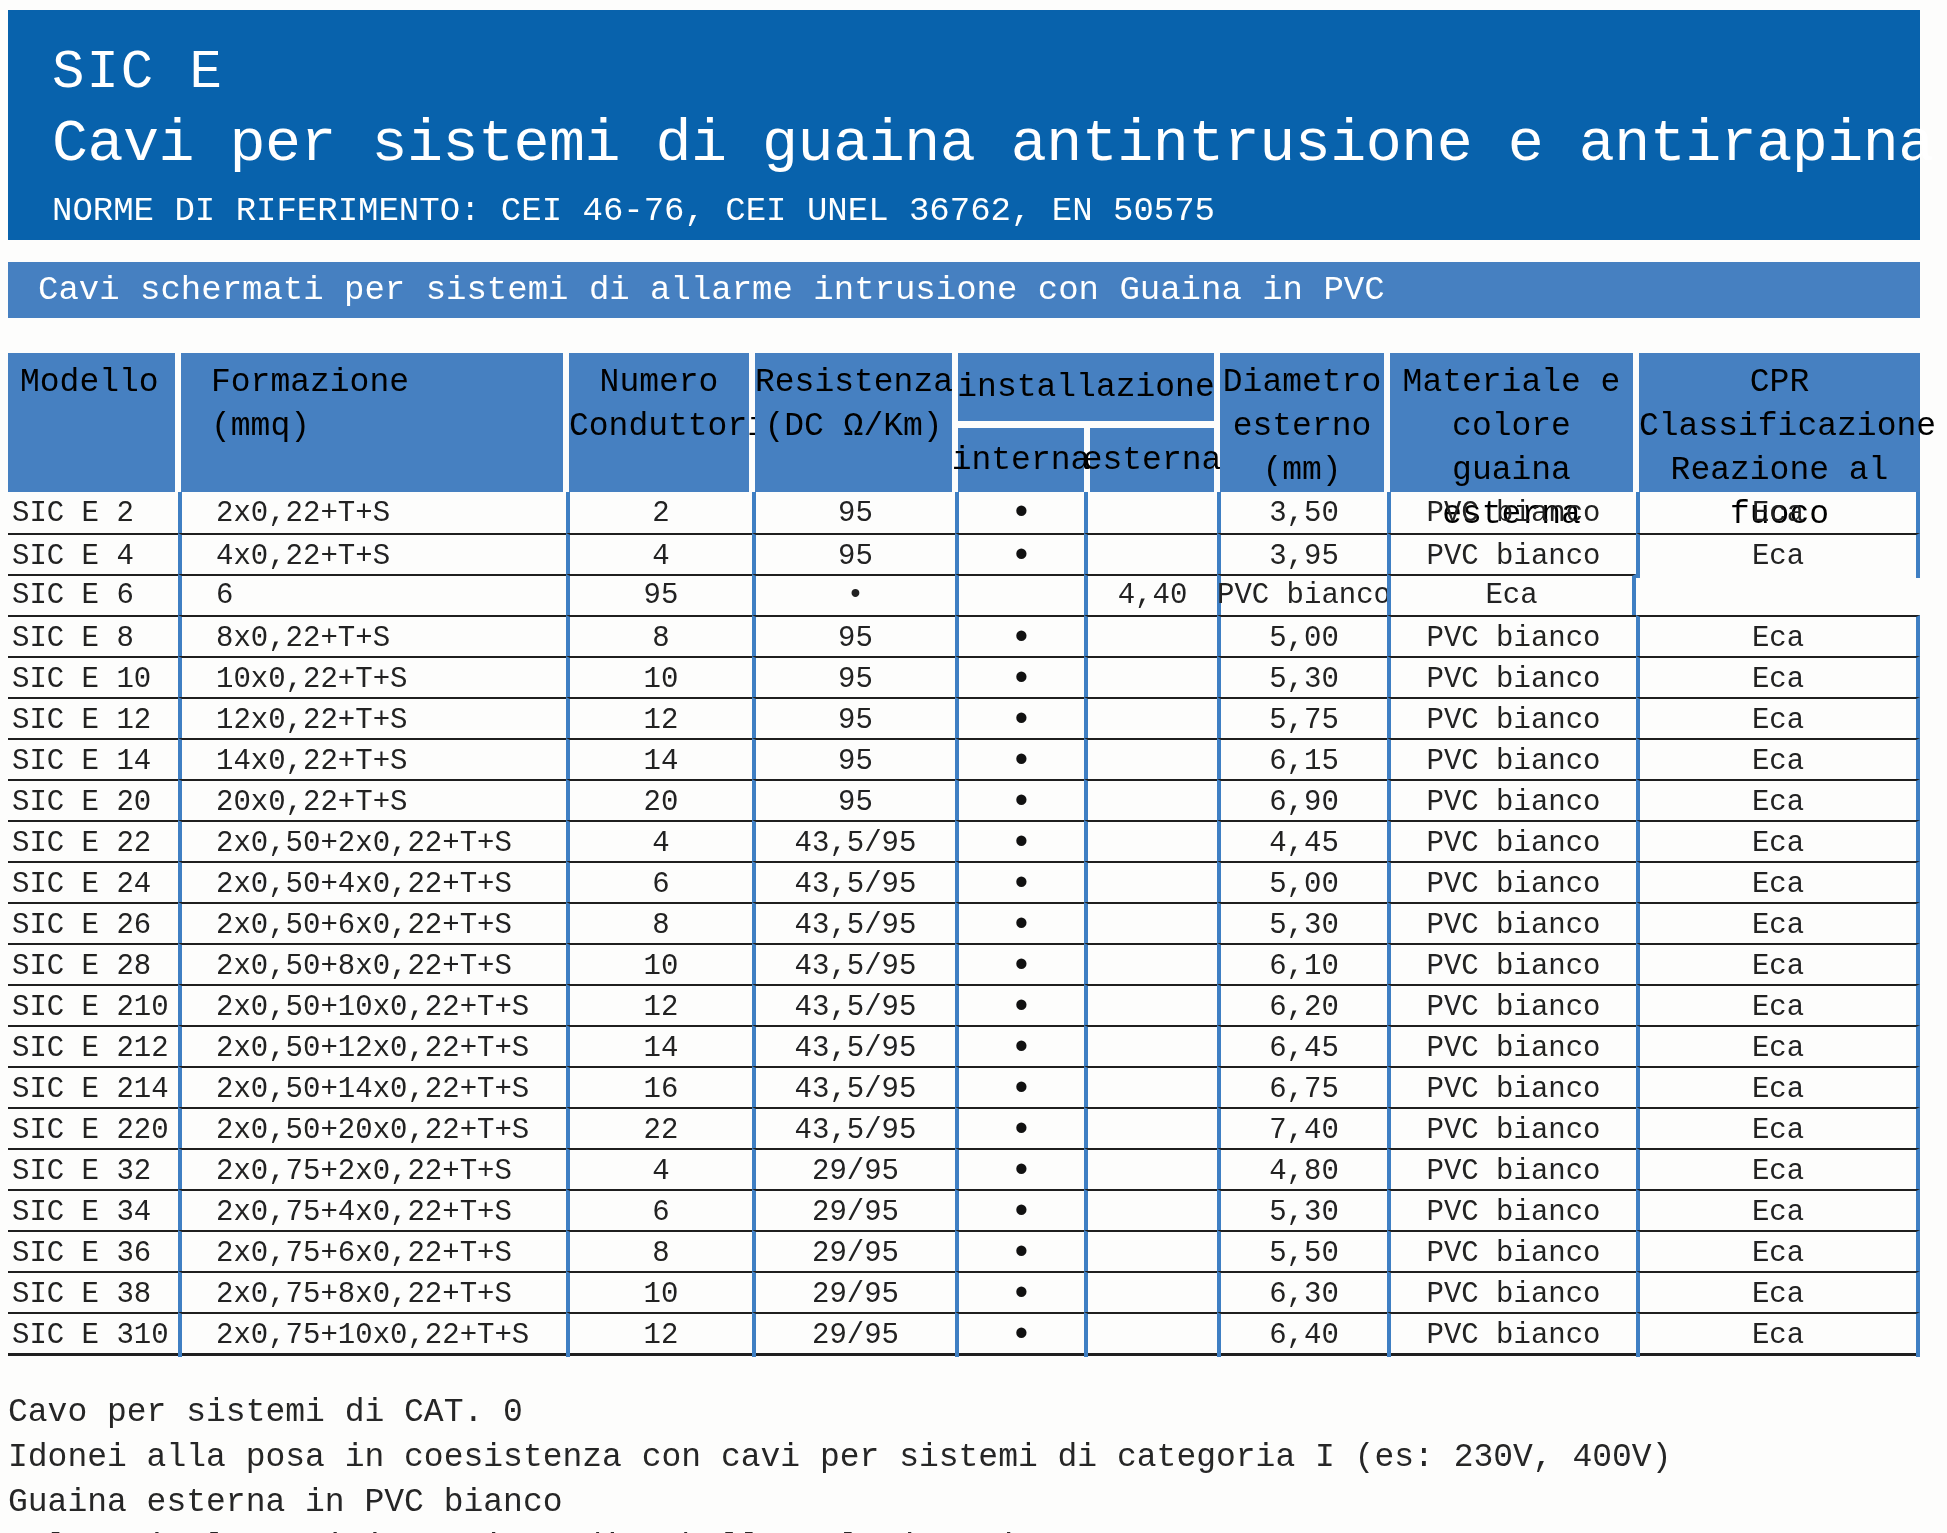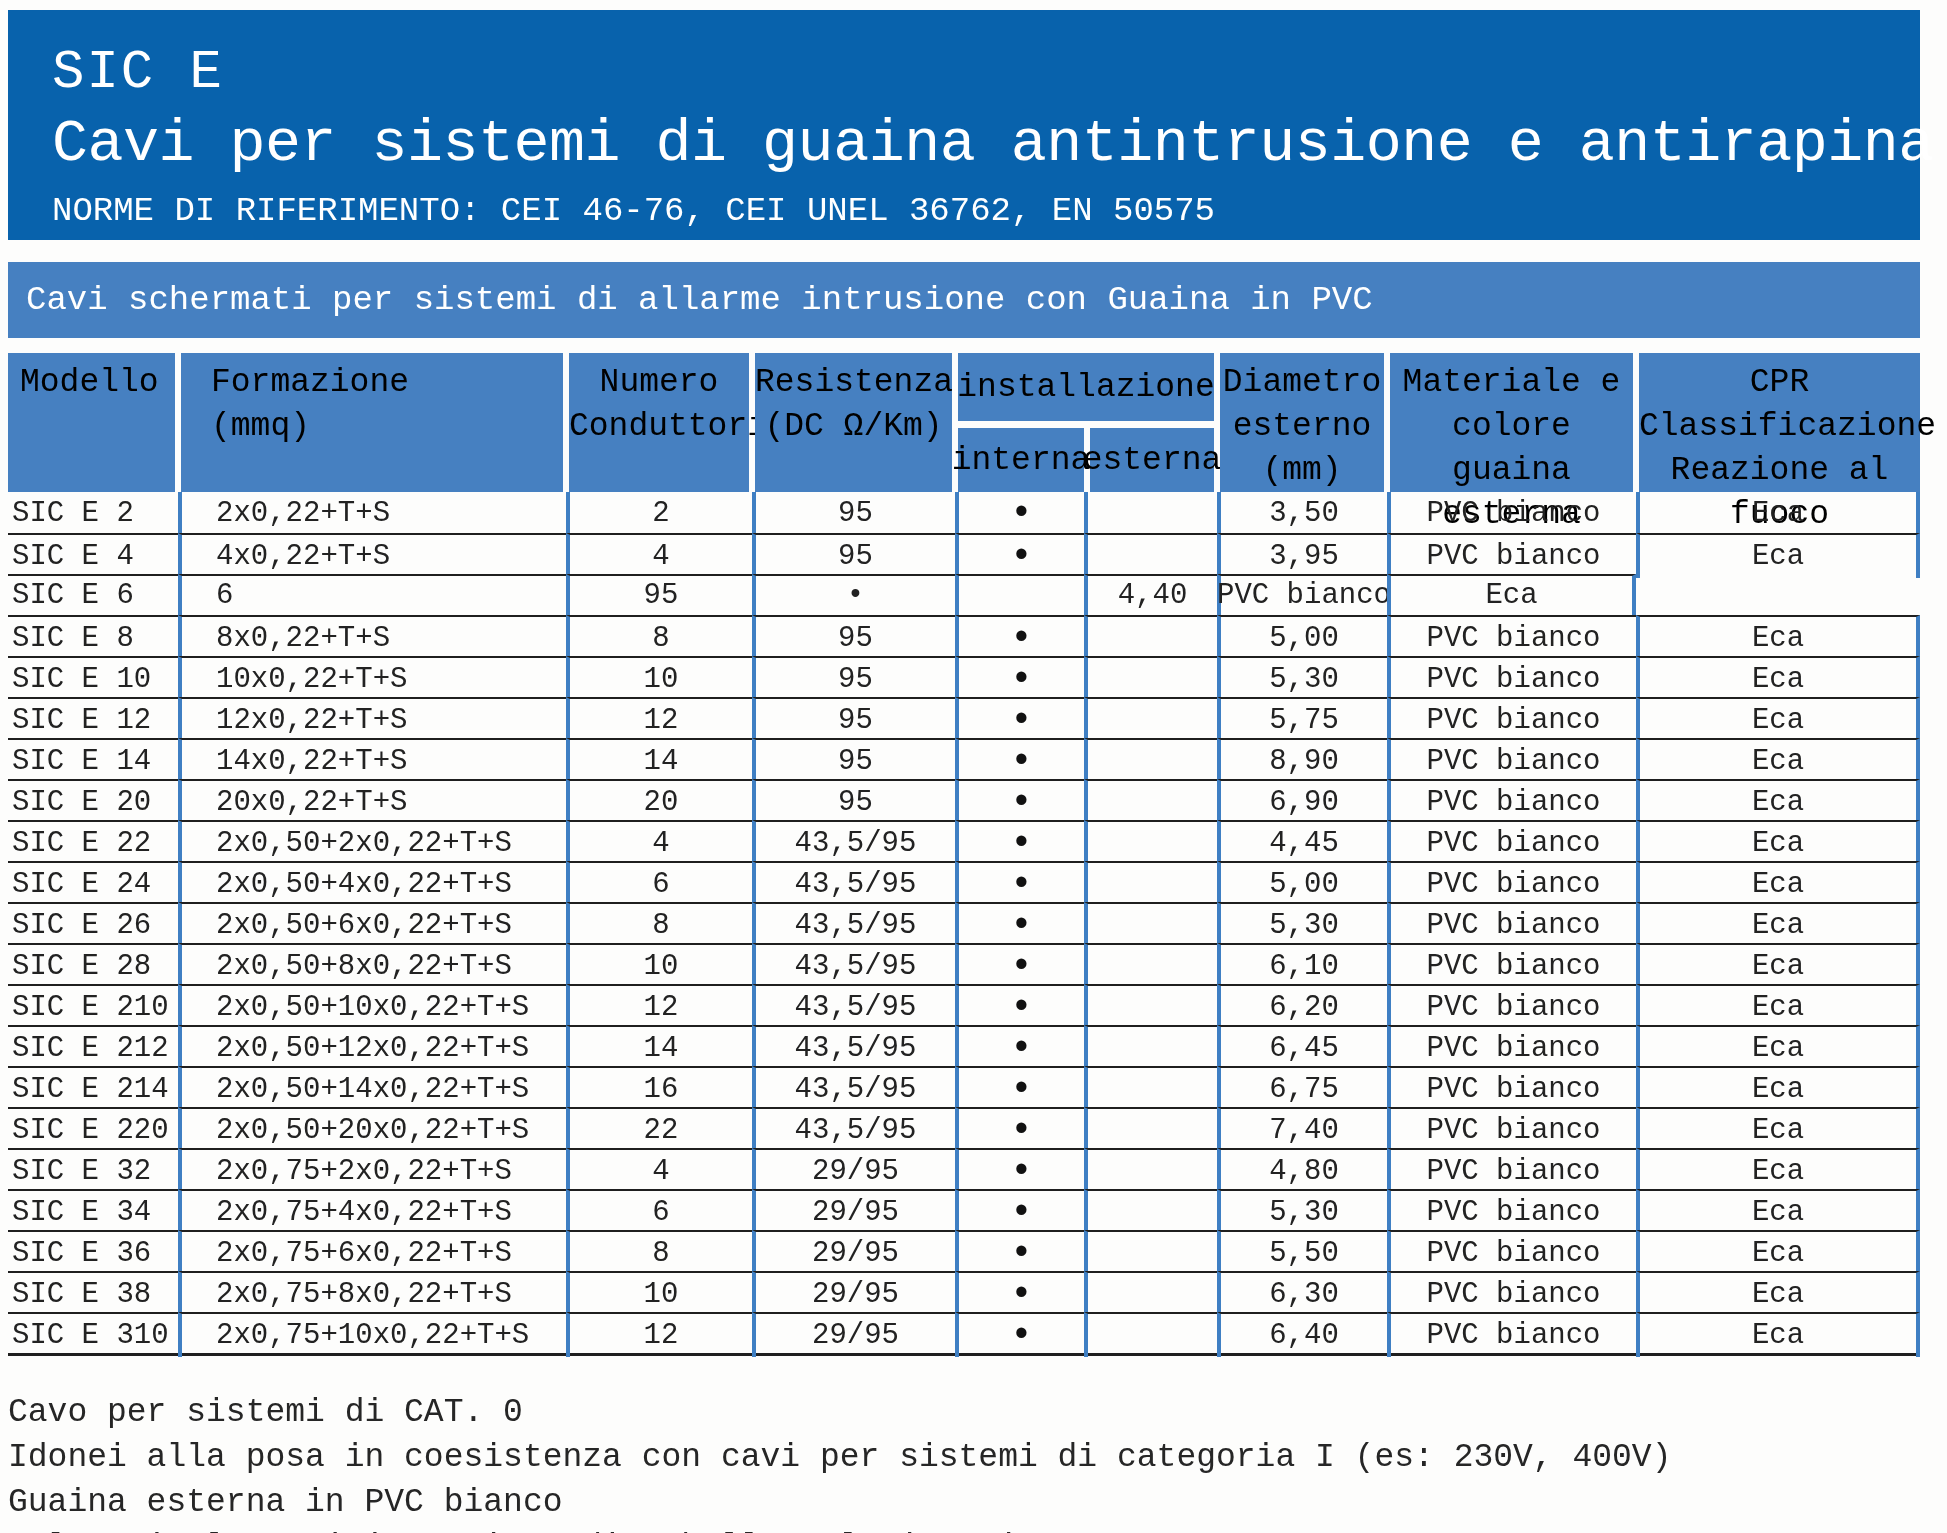--- a/index.html
+++ b/index.html
@@ -6,22 +6,22 @@
   .page{position:relative;width:1947px;height:1533px;background:#fdfdfc;overflow:hidden;
         font-family:Liberation Mono, monospace;}
 
   
   .hdr{position:absolute;left:8px;top:10px;width:1912px;height:230px;background:#0862ac;color:#fff;}
   .product{position:absolute;left:44px;top:32px;font-size:54px;letter-spacing:2px;}
   .title{position:absolute;left:44px;top:100px;font-size:60px;letter-spacing:-0.5px;white-space:nowrap;}
   .norms{position:absolute;left:44px;top:182px;font-size:34px;white-space:nowrap;}
 
   
-  .bar{position:absolute;left:8px;top:262px;width:1912px;height:76px;background:#4680c1;color:#fff;
-       display:flex;align-items:center;padding-left:18px;box-sizing:border-box;font-size:34px;}
+  .bar{position:absolute;left:8px;top:262px;width:1912px;height:56px;background:#4680c1;color:#fff;
+       display:flex;align-items:center;padding-left:30px;box-sizing:border-box;font-size:34px;}
 
   
   .tablewrap{position:absolute;left:8px;top:353px;width:1912px;}
 
   .thead{display:grid;grid-template-columns:170px 388px 186px 203px 262px 170px 249px 284px;
          height:139px;color:#000000;}
   .hcell{height:139px;}
   .hbox{background:#4680c1;height:100%;margin:0 3px;box-sizing:border-box;padding-top:8px;
         text-align:center;font-size:33px;line-height:44px;white-space:pre-line;}
   .hcell.first .hbox{margin-left:0;text-align:left;padding-left:12px;}
@@ -179,21 +179,21 @@
     <div class="cell">Eca</div>
   </div>
 
   <div class="row">
     <div class="cell">SIC E 14</div>
     <div class="cell">14x0,22+T+S</div>
     <div class="cell">14</div>
     <div class="cell">95</div>
     <div class="cell">•</div>
     <div class="cell"></div>
-    <div class="cell">8,90</div>
+    <div class="cell">6,15</div>
     <div class="cell">PVC bianco</div>
     <div class="cell">Eca</div>
   </div>
 
   <div class="row">
     <div class="cell">SIC E 20</div>
     <div class="cell">20x0,22+T+S</div>
     <div class="cell">20</div>
     <div class="cell">95</div>
     <div class="cell">•</div>

